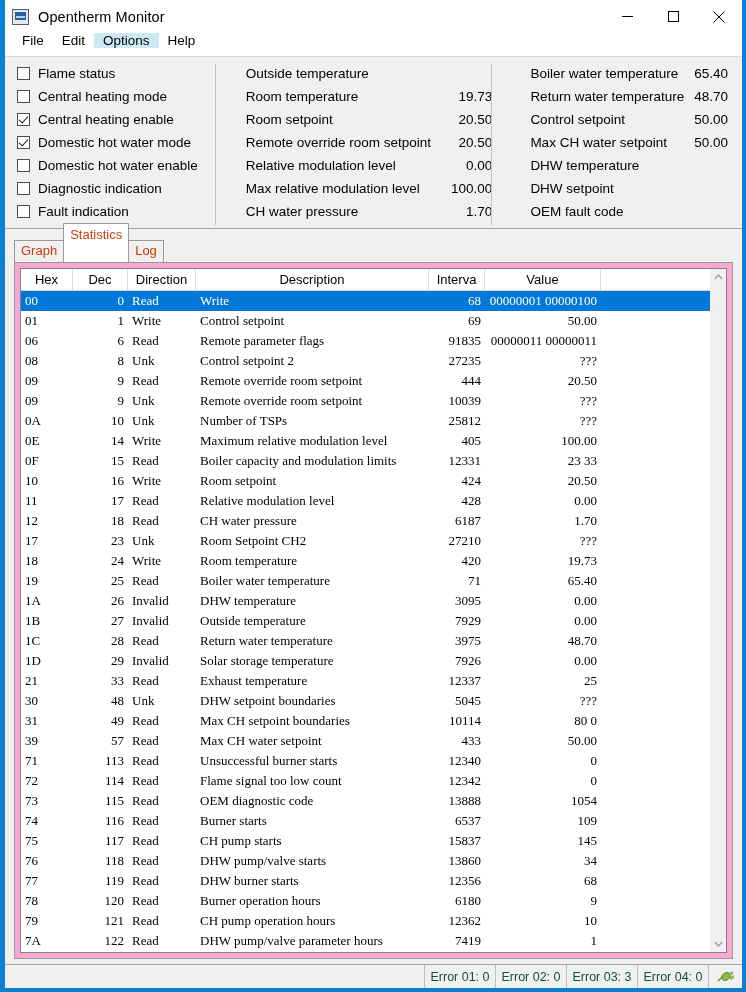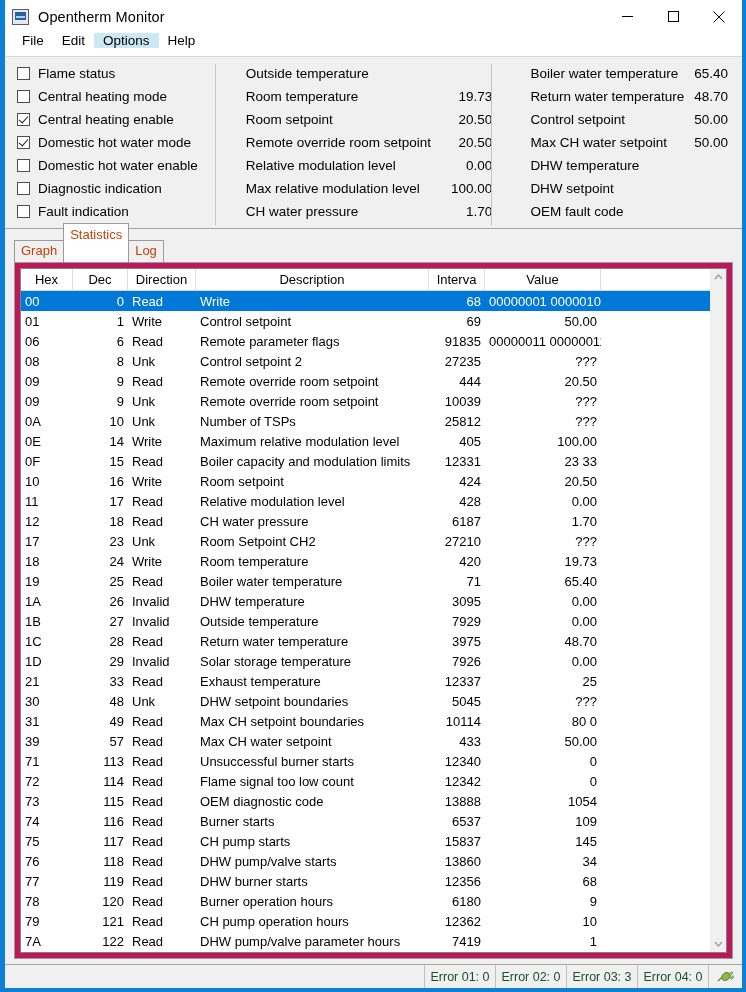--- a/index.html
+++ b/index.html
@@ -176,21 +176,21 @@
     padding-top: 3px;
     padding-bottom: 19px;
     margin-top: -2px;
     z-index: 3;
   }
 
   
   .tabpage {
     flex: 1 1 auto;
     margin: 0 9px 0 9px;
-    background: #be185d;
+    background: #f9a8d4;
     border: 1px solid #9a9a9a;
     display: flex;
     min-height: 0;
     position: relative;
   }
   .grid-wrap {
     flex: 1 1 auto;
     margin: 5px 0 5px 5px;
     border: 1px solid #828282;
     border-right: none;
@@ -217,20 +217,21 @@
     overflow: hidden;
     white-space: nowrap;
   }
   .grid-body { flex: 1 1 auto; overflow: hidden; }
   .grow {
     display: flex;
     height: 20px;
     font-size: 13px;
     color: #000;
     align-items: center;
+    font-family: Liberation Serif, serif;
   }
   .grow.sel { background: #0078d7; color: #fff; }
   .gc { overflow: hidden; white-space: nowrap; padding: 0 4px; }
   .gc.l { text-align: left; }
   .gc.r { text-align: right; }
 
   
   .c-hex  { width: 52px; }
   .c-dec  { width: 55px; }
   .c-dir  { width: 68px; }

